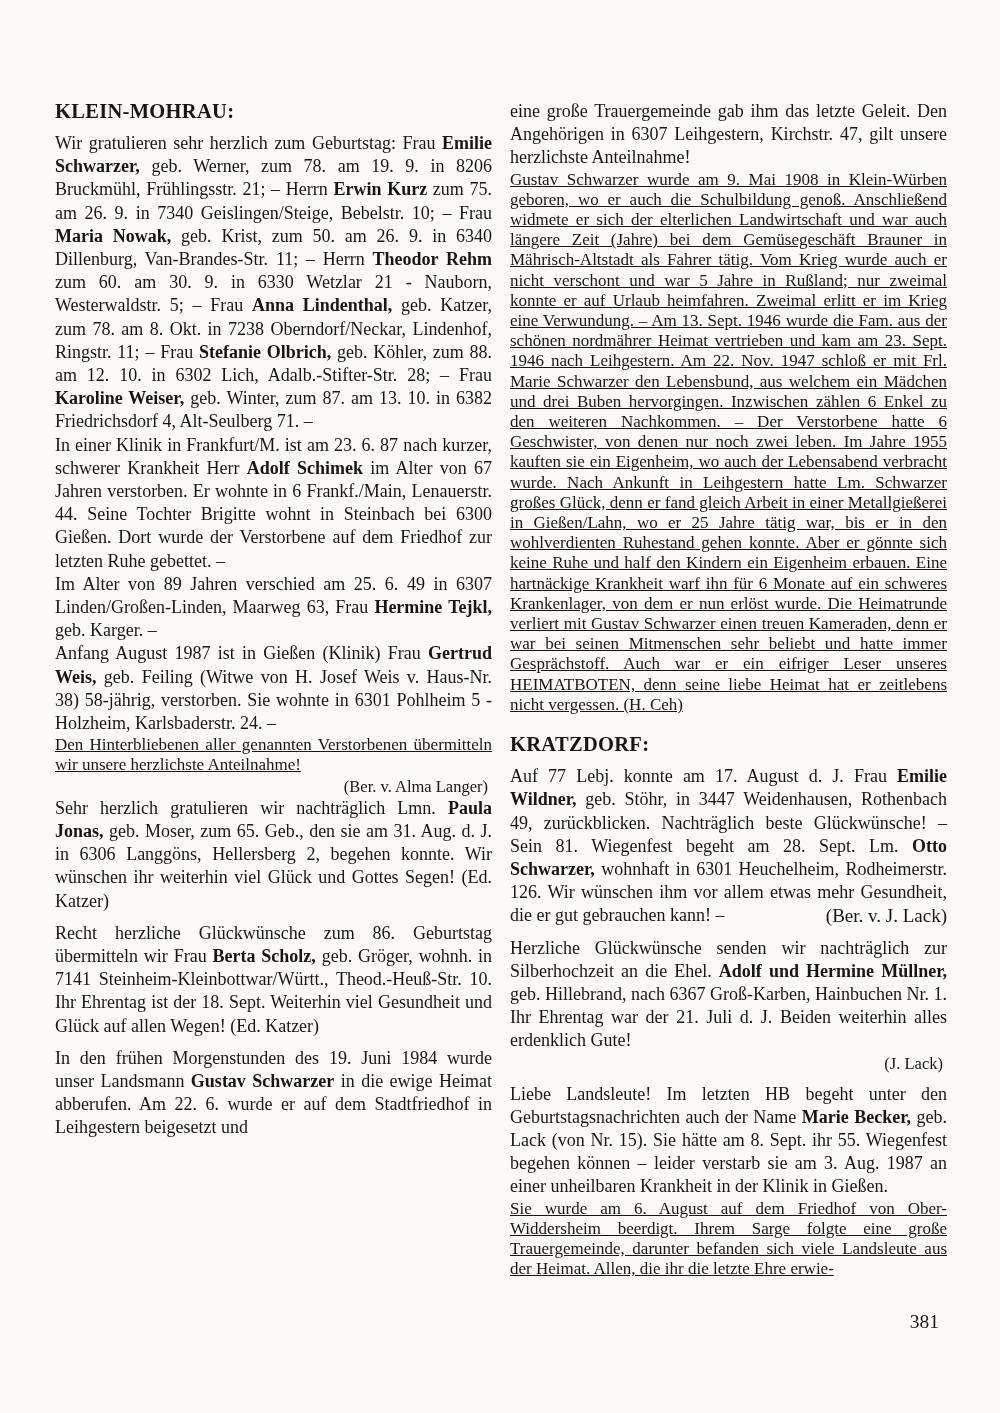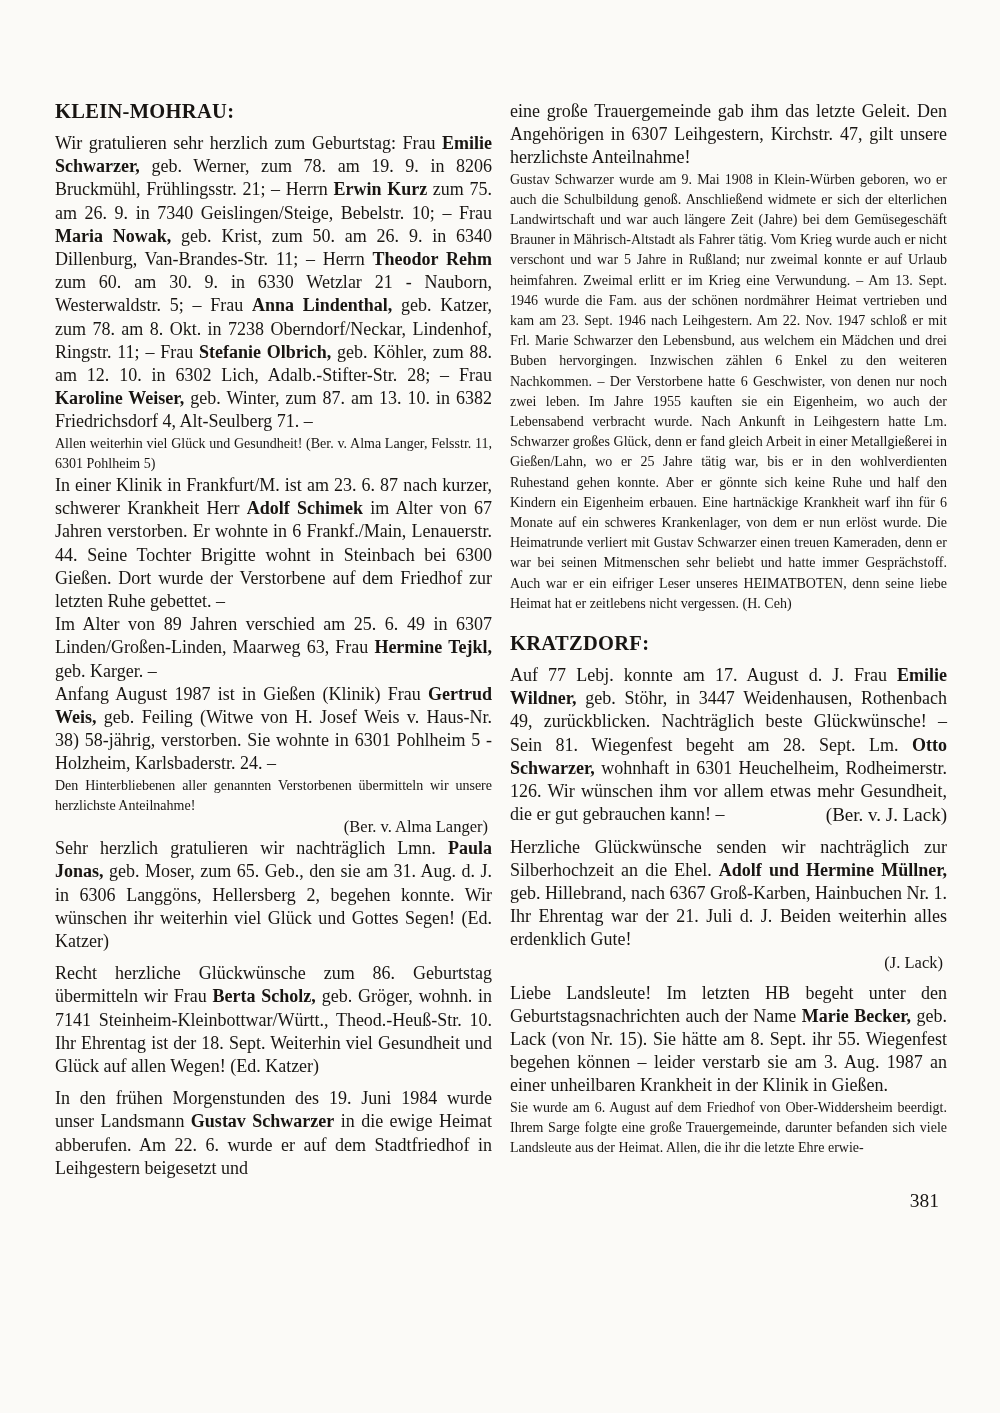--- a/index.html
+++ b/index.html
@@ -23,21 +23,21 @@
     letter-spacing: 0.3px;
     margin: 0 0 9px 0;
   }
   .para {
     font-size: 18px;
     line-height: 23.2px;
     text-align: justify;
     text-justify: inter-word;
   }
   .para .bold, .bold { font-weight: 700; }
-  .small { font-size: 14px; line-height: 20.2px; }
+  .small { font-size: 17px; line-height: 20.2px; text-decoration: underline; }
   .gap-top { margin-top: 9px; }
   .gap-top-lg { margin-top: 18px; }
   .attribution {
     text-align: right;
     font-size: 16.5px;
     line-height: 21px;
     padding-right: 4px;
   }
   .attr-float {
     float: right;
@@ -52,21 +52,20 @@
 </style>
 </head>
 <body>
 
 <div class="page">
   <div class="columns">
 
     <div class="col">
       <h2 class="heading">KLEIN-MOHRAU:</h2>
       <p class="para"><span>Wir gratulieren sehr herzlich zum Geburtstag: Frau </span><span class="bold">Emilie Schwarzer,</span><span> geb. Werner, zum 78. am 19. 9. in 8206 Bruckmühl, Frühlingsstr. 21; – Herrn </span><span class="bold">Erwin Kurz</span><span> zum 75. am 26. 9. in 7340 Geislingen/Steige, Bebelstr. 10; – Frau </span><span class="bold">Maria Nowak,</span><span> geb. Krist, zum 50. am 26. 9. in 6340 Dillenburg, Van-Brandes-Str. 11; – Herrn </span><span class="bold">Theodor Rehm</span><span> zum 60. am 30. 9. in 6330 Wetzlar 21 - Nauborn, Westerwaldstr. 5; – Frau </span><span class="bold">Anna Lindenthal,</span><span> geb. Katzer, zum 78. am 8. Okt. in 7238 Oberndorf/Neckar, Lindenhof, Ringstr. 11; – Frau </span><span class="bold">Stefanie Olbrich,</span><span> geb. Köhler, zum 88. am 12. 10. in 6302 Lich, Adalb.-Stifter-Str. 28; – Frau </span><span class="bold">Karoline Weiser,</span><span> geb. Winter, zum 87. am 13. 10. in 6382 Friedrichsdorf 4, Alt-Seulberg 71. –</span></p>
-      <p class="para small">Allen weiterhin viel Glück und Gesundheit! (Ber. v. Alma Langer, Felsstr. 11, 6301 Pohlheim 5)</p>
       <p class="para"><span>In einer Klinik in Frankfurt/M. ist am 23. 6. 87 nach kurzer, schwerer Krankheit Herr </span><span class="bold">Adolf Schimek</span><span> im Alter von 67 Jahren verstorben. Er wohnte in 6 Frankf./Main, Lenauerstr. 44. Seine Tochter Brigitte wohnt in Steinbach bei 6300 Gießen. Dort wurde der Verstorbene auf dem Friedhof zur letzten Ruhe gebettet. –</span></p>
       <p class="para"><span>Im Alter von 89 Jahren verschied am 25. 6. 49 in 6307 Linden/Großen-Linden, Maarweg 63, Frau </span><span class="bold">Hermine Tejkl,</span><span> geb. Karger. –</span></p>
       <p class="para"><span>Anfang August 1987 ist in Gießen (Klinik) Frau </span><span class="bold">Gertrud Weis,</span><span> geb. Feiling (Witwe von H. Josef Weis v. Haus-Nr. 38) 58-jährig, verstorben. Sie wohnte in 6301 Pohlheim 5 - Holzheim, Karlsbaderstr. 24. –</span></p>
       <p class="para small">Den Hinterbliebenen aller genannten Verstorbenen übermitteln wir unsere herzlichste Anteilnahme!</p>
       <p class="attribution">(Ber. v. Alma Langer)</p>
 
       <p class="para"><span>Sehr herzlich gratulieren wir nachträglich Lmn. </span><span class="bold">Paula Jonas,</span><span> geb. Moser, zum 65. Geb., den sie am 31. Aug. d. J. in 6306 Langgöns, Hellersberg 2, begehen konnte. Wir wünschen ihr weiterhin viel Glück und Gottes Segen! (Ed. Katzer)</span></p>
       <p class="para gap-top"><span>Recht herzliche Glückwünsche zum 86. Geburtstag übermitteln wir Frau </span><span class="bold">Berta Scholz,</span><span> geb. Gröger, wohnh. in 7141 Steinheim-Kleinbottwar/Württ., Theod.-Heuß-Str. 10. Ihr Ehrentag ist der 18. Sept. Weiterhin viel Gesundheit und Glück auf allen Wegen! (Ed. Katzer)</span></p>
       <p class="para gap-top"><span>In den frühen Morgenstunden des 19. Juni 1984 wurde unser Landsmann </span><span class="bold">Gustav Schwarzer</span><span> in die ewige Heimat abberufen. Am 22. 6. wurde er auf dem Stadtfriedhof in Leihgestern beigesetzt und</span></p>
     </div>

